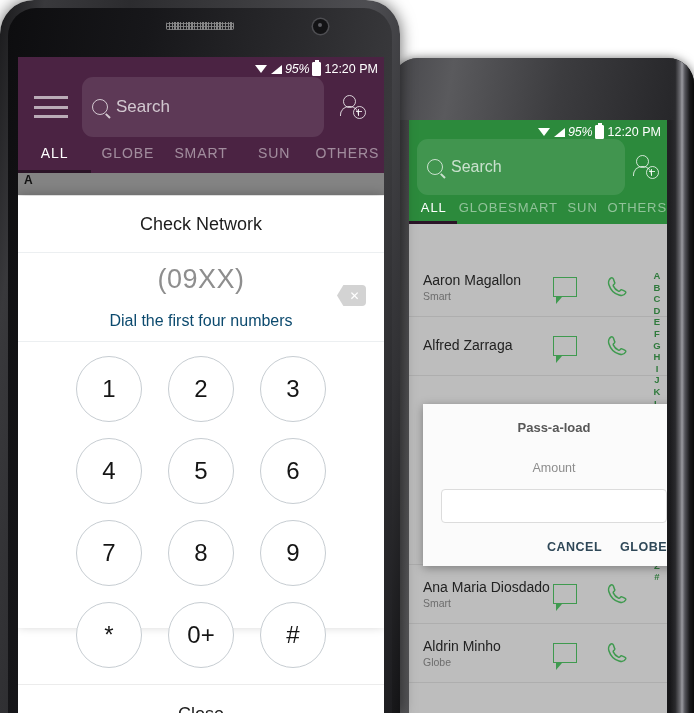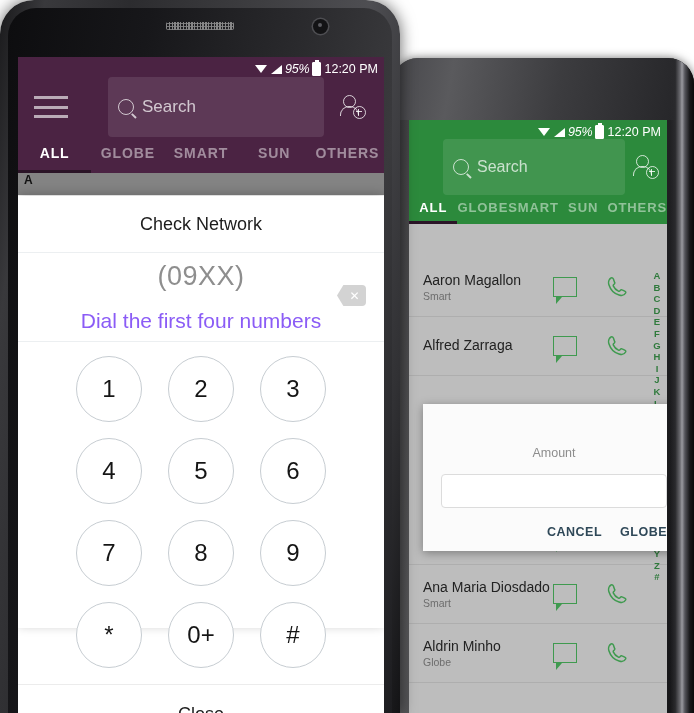--- a/index.html
+++ b/index.html
@@ -65,40 +65,40 @@
     border-left:11px solid transparent; border-bottom:9px solid #fff;
   }
   .sb-batt { width:7px; height:12px; border:1.5px solid #fff; border-radius:1px; position:relative; background:#fff;}
   .sb-batt::before{content:"";position:absolute;left:1.5px;top:-3px;width:4px;height:2px;background:#fff;}
 
   .appbar-green { background:#2c8a3c; }
   .appbar-purple { background:#4b2343; }
 
   .searchrow { display:flex; align-items:center; height:46px; padding:0 8px; gap:8px; }
   .searchbox {
-    flex:1; height:32px; border-radius:4px; display:flex; align-items:center;
-    padding:12px 10px; gap:8px;margin-left:26px;
+    flex:1; height:32px; border-radius:11px; display:flex; align-items:center;
+    padding:12px 10px; gap:8px;
   }
   .sb-green .searchbox { background:rgba(255,255,255,.10); }
   .sb-purple .searchbox { background:rgba(255,255,255,.10); }
   .search-ico { width:14px; height:14px; border:1.7px solid rgba(255,255,255,.72); border-radius:50%; position:relative; flex:none;}
   .search-ico::after{content:"";position:absolute;right:-4px;bottom:-3px;width:6px;height:1.7px;background:rgba(255,255,255,.72);transform:rotate(45deg);}
   .search-ph { color:rgba(255,255,255,.72); font-size:16px; }
   .addcontact { width:26px; height:24px; position:relative; flex:none; }
   .addcontact .head{position:absolute;left:3px;top:0;width:11px;height:11px;border:1.7px solid rgba(255,255,255,.78);border-radius:50%;}
   .addcontact .body{position:absolute;left:0;top:11px;width:17px;height:9px;border:1.7px solid rgba(255,255,255,.78);border-bottom:none;border-radius:9px 9px 0 0;}
   .addcontact .plus{position:absolute;right:0;bottom:0;width:11px;height:11px;border:1.7px solid rgba(255,255,255,.78);border-radius:50%;}
   .addcontact .plus::before,.addcontact .plus::after{content:"";position:absolute;background:rgba(255,255,255,.82);}
   .addcontact .plus::before{left:1.5px;top:4px;width:6px;height:1.4px;}
   .addcontact .plus::after{left:3.8px;top:1.7px;width:1.4px;height:6px;}
 
   .tabrow { display:flex; height:34px; align-items:center; position:relative; }
   .tabrow .tab {
     flex:1; text-align:center; font-size:13px; letter-spacing:.9px;
-    color:rgba(255,255,255,.48); font-weight:700;
+    color:rgba(255,255,255,.48); font-weight:400;
   }
   .tabrow .tab.active { color:#ffffff; }
   .tab-underline { position:absolute; bottom:0; height:3px; background:#2b1427; }
 
   
   .clist { background:#bdbdbd; }
   .crow {
     height:58px; display:flex; align-items:center; padding:0 14px;
     border-bottom:1px solid rgba(0,0,0,.08); position:relative;
   }
@@ -171,21 +171,21 @@
   #check-sheet .cs-title{
     height:56px; display:flex; align-items:center; justify-content:center;
     font-size:18px; color:#1d1d1d;
   }
   #check-sheet .cs-display{
     border-top:1px solid #eceff1; border-bottom:1px solid #eceff1;
     height:88px; position:relative; display:flex; flex-direction:column;
     align-items:center; justify-content:center;
   }
   #check-sheet .cs-number{ font-size:27px; color:#8e8e8e; letter-spacing:.5px;}
-  #check-sheet .cs-hint{ font-size:21px; color:#8b5cf6; margin-top:17px;}
+  #check-sheet .cs-hint{ font-size:16px; color:#0c4a6e; margin-top:17px;}
   #check-sheet .cs-back{
     position:absolute; right:18px; top:32px; width:29px; height:21px;
     background:#d3d3d3; border-radius:3px 4px 4px 3px;
     clip-path: polygon(0% 50%, 22% 0%, 100% 0%, 100% 100%, 22% 100%);
     display:flex; align-items:center; justify-content:center;
   }
   #check-sheet .cs-back span{ color:#fff; font-size:12px; line-height:1; padding-left:6px;}
   .keypad { padding:14px 0 0 0; }
   .keyrow { display:flex; justify-content:center; gap:26px; margin-bottom:16px; }
   .key {
@@ -337,20 +337,21 @@
           <span>U</span>
           <span>V</span>
           <span>W</span>
           <span>X</span>
           <span>Y</span>
           <span>Z</span>
           <span>#</span>
         </div>
 
       <div id="pass-dialog">
+        <div class="pd-title">Pass-a-load</div>
         <div class="pd-sub">Amount</div>
         <div class="pd-input"></div>
         <div class="pd-actions">
           <span>CANCEL</span>
           <span>GLOBE</span>
         </div>
       </div>
 
     </div>
     <div class="side-edge"></div>

